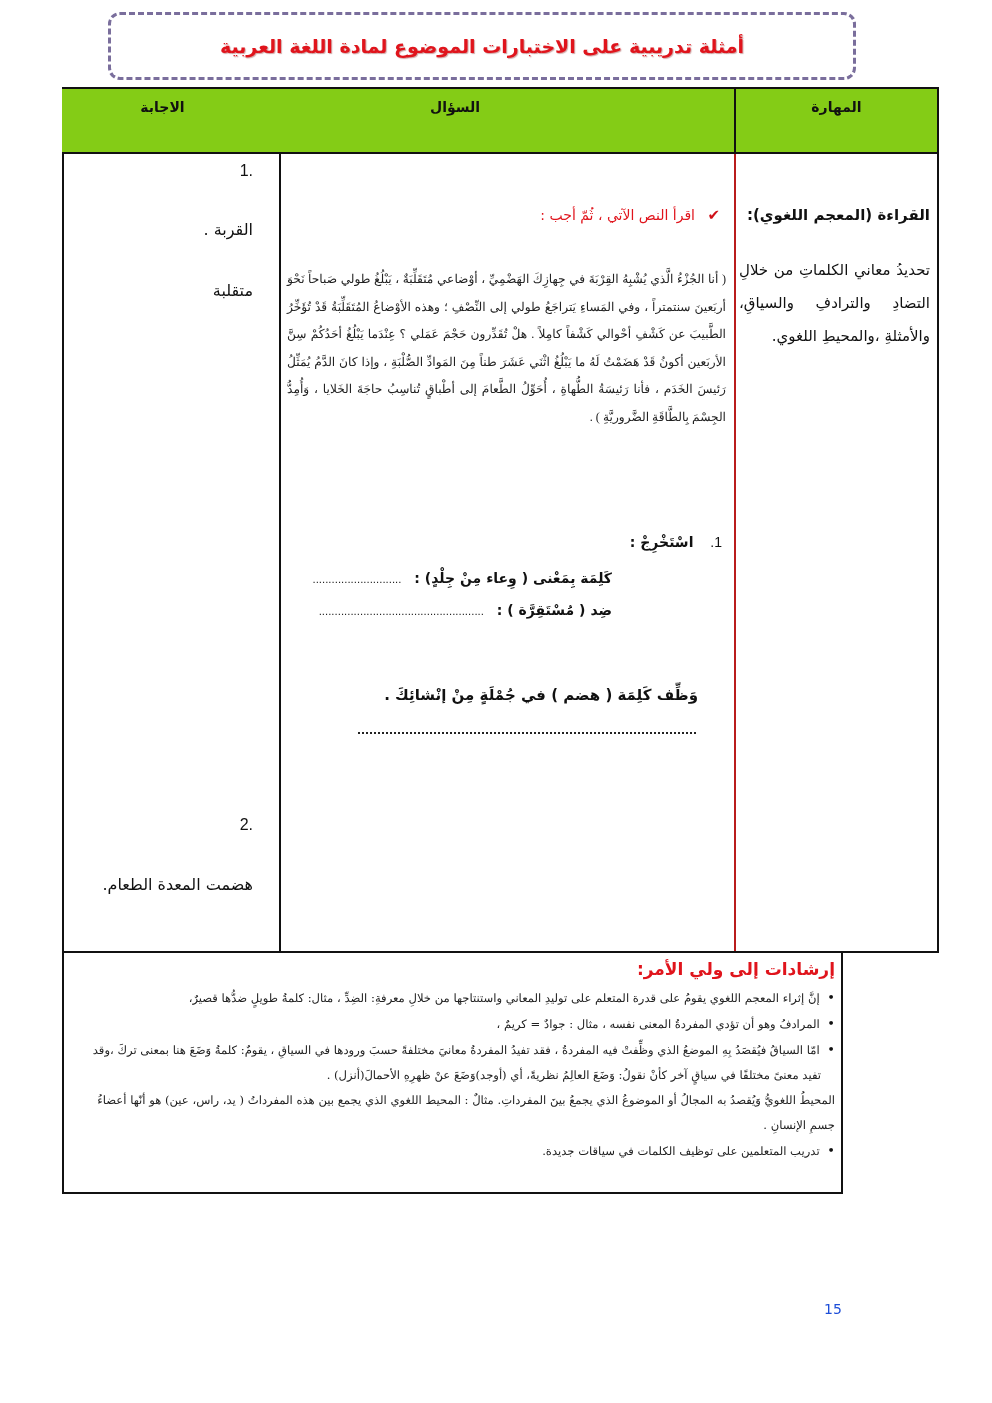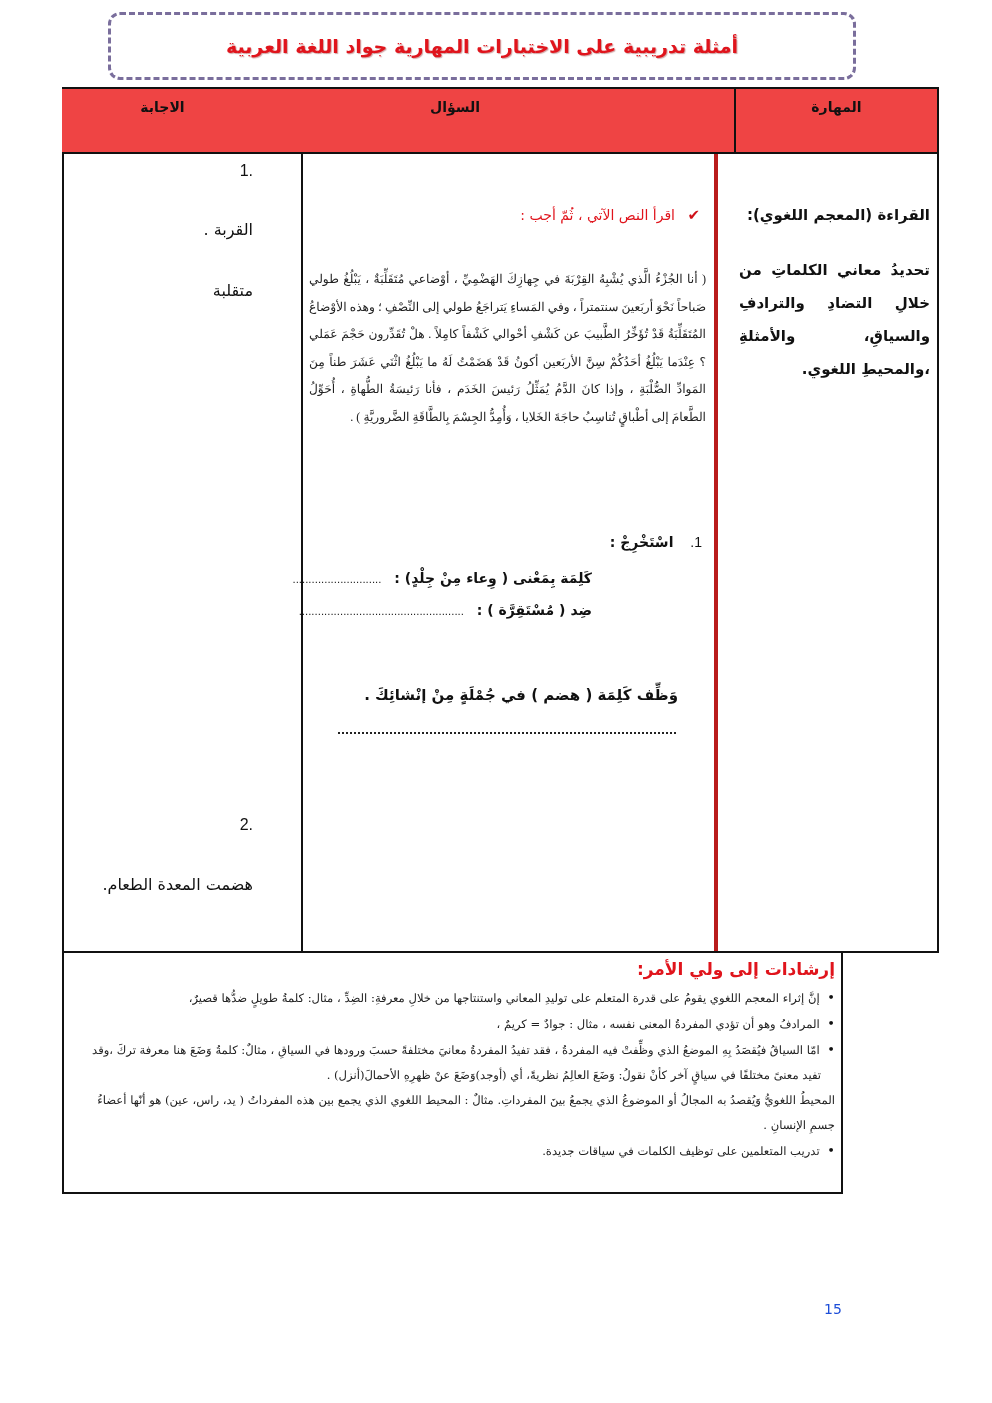--- a/index.html
+++ b/index.html
@@ -15,35 +15,35 @@
     color: #e0141c; font-weight: bold; font-size: 19px;
     text-shadow: 1px 1px 1px rgba(120,0,0,0.35);
     font-family: "DejaVu Sans", sans-serif;
   }
 
   .main-table {
     position: absolute; left: 62px; top: 87px; width: 877px; height: 866px;
     border: 2px solid #111;
   }
   .hdr {
-    position: absolute; top: 0; height: 65px; background: #ef4444;
+    position: absolute; top: 0; height: 65px; background: #84cc16;
     border-bottom: 2px solid #111;
     font-weight: bold; font-size: 14px; text-align: center; padding-top: 10px;
   }
   .col-skill { right: 0; width: 201px; }
   .col-q { right: 201px; width: 562px; border-left: 2px solid #111; border-right: 2px solid #111; }
   .col-ans { right: 674px; width: 201px; }
 
   .body-col { position: absolute; top: 65px; bottom: 0; }
   .body-skill { right: 0; width: 219px; padding: 52px 7px 0 21px; }
-  .body-q { right: 219px; width: 417px; border-left: 2px solid #111; border-right: 4px solid #b91c1c; }
+  .body-q { right: 201px; width: 457px; border-left: 2px solid #111; border-right: 2px solid #b91c1c; }
   .body-ans { right: 674px; width: 201px; }
 
   .skill-title { font-size: 15px; font-weight: bold; margin-bottom: 30px; }
-  .skill-desc { font-size: 15px; line-height: 33px; text-align: justify; text-align-last: right; font-weight: bold; }
+  .skill-desc { font-size: 15px; line-height: 33px; text-align: justify; text-align-last: right; }
 
   .instruction {
     position: absolute; right: 14px; top: 52px; color: #e0141c; font-size: 14px;
   }
   .instruction .check { margin-left: 8px; font-size: 15px; color: #d01018; }
   .passage {
     position: absolute; right: 8px; left: 6px; top: 112px;
     font-size: 12.2px; line-height: 27.5px; text-align: justify; text-align-last: right;
     font-family: Liberation Serif, serif; color: #222;
   }
@@ -70,21 +70,21 @@
   .guide-item { font-size: 11.6px; line-height: 25px; font-family: "DejaVu Serif", serif; color: #222; }
   .guide-item .bullet { font-size: 13px; margin-left: 4px; color: #111; }
   .guide-item.indent { padding-right: 14px; }
 
   .page-number { position: absolute; left: 824px; top: 1301px; font-size: 14px; font-family: "DejaVu Sans", sans-serif; color: #1d4ed8; direction: ltr; }
 </style>
 </head>
 <body>
 
 <div class="title-box">
-  <div class="title">أمثلة تدريبية على الاختبارات المهارية جواد اللغة العربية</div>
+  <div class="title">أمثلة تدريبية على الاختبارات الموضوع لمادة اللغة العربية</div>
 </div>
 
 <div class="main-table">
   <div class="hdr col-skill">المهارة</div>
   <div class="hdr col-q">السؤال</div>
   <div class="hdr col-ans">الاجابة</div>
 
   <div class="body-col body-skill">
     <div class="skill-title">القراءة (المعجم اللغوي):</div>
     <div class="skill-desc">تحديدُ معاني الكلماتِ من خلالِ التضادِ والترادفِ والسياقِ، والأمثلةِ ،والمحيطِ اللغوي.</div>
@@ -128,21 +128,21 @@
   <div class="guide-item">
     <span class="bullet">•</span>
     <span>إنَّ إثراء المعجم اللغوي يقومُ على قدرة المتعلم على توليدِ المعاني واستنتاجها من خلالِ معرفةِ: الضِدِّ ، مثال: كلمةُ طويلٍ ضدُّها قصيرٌ،</span>
   </div>
   <div class="guide-item">
     <span class="bullet">•</span>
     <span>المرادفُ وهو أن تؤدي المفردةُ المعنى نفسه ، مثال : جوادٌ = كريمٌ ،</span>
   </div>
   <div class="guide-item">
     <span class="bullet">•</span>
-    <span>امّا السياقُ فيُقصَدُ بِهِ الموضعُ الذي وظِّفتْ فيه المفردةُ ، فقد تفيدُ المفردةُ معانيَ مختلفةً حسبَ ورودها في السياقِ ، مثالٌ: كلمةُ وَضَعَ هنا معرفة تركَ ،وقد</span>
+    <span>امّا السياقُ فيُقصَدُ بِهِ الموضعُ الذي وظِّفتْ فيه المفردةُ ، فقد تفيدُ المفردةُ معانيَ مختلفةً حسبَ ورودها في السياقِ ، يقومٌ: كلمةُ وَضَعَ هنا بمعنى تركَ ،وقد</span>
   </div>
   <div class="guide-item indent">تفيد معنىً مختلفًا في سياقٍ آخر كأنْ نقولُ: وَضَعَ العالِمُ نظريةً، أي (أوجد)وَضَعَ عنْ ظهرِهِ الأحمالَ(أنزل) .</div>
   <div class="guide-item">المحيطُ اللغويُّ وَيُقصدُ به المجالُ أو الموضوعُ الذي يجمعُ بينَ المفرداتِ. مثالٌ : المحيط اللغوي الذي يجمع بين هذه المفرداتُ ( يد، راس، عين) هو أنّها أعضاءُ</div>
   <div class="guide-item">جسمِ الإنسانِ .</div>
   <div class="guide-item">
     <span class="bullet">•</span>
     <span>تدريب المتعلمين على توظيف الكلمات في سياقات جديدة.</span>
   </div>
 </div>
 

